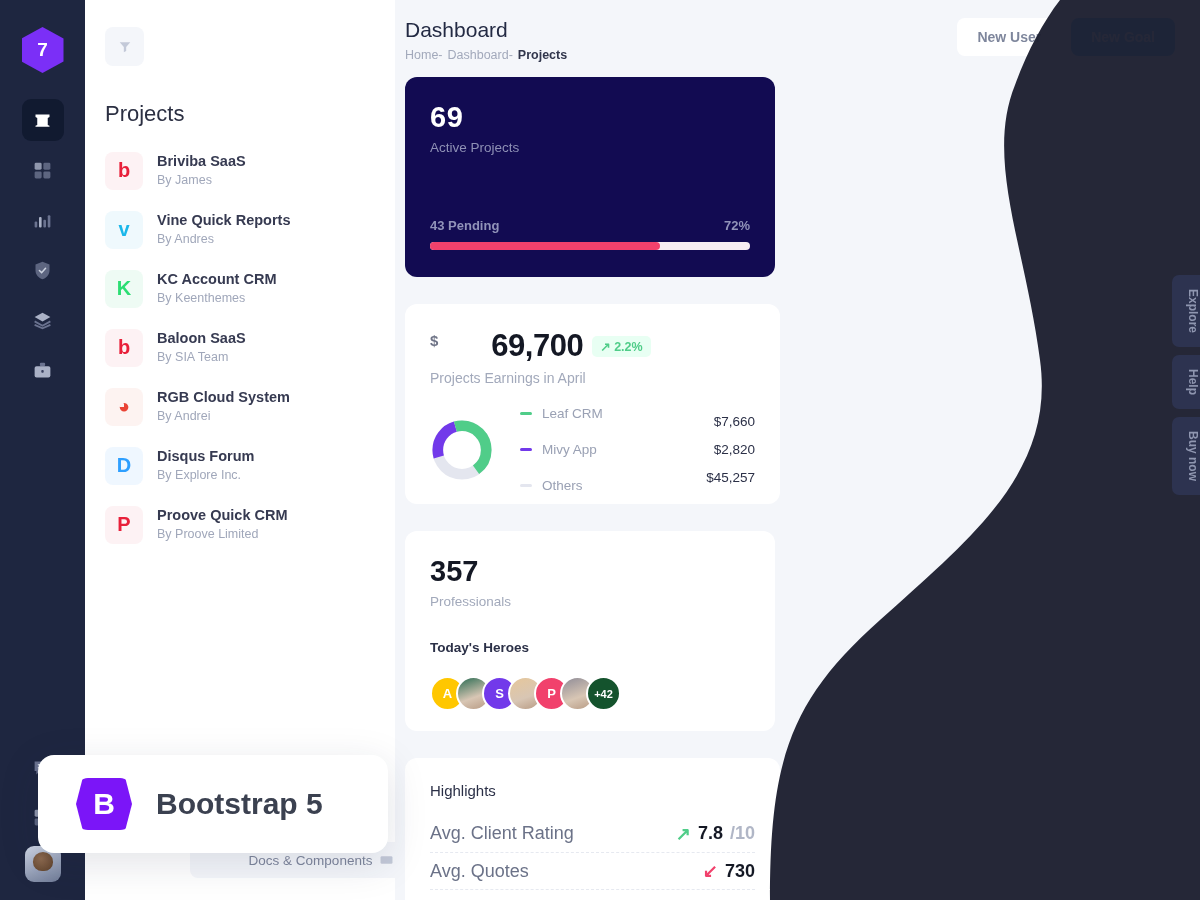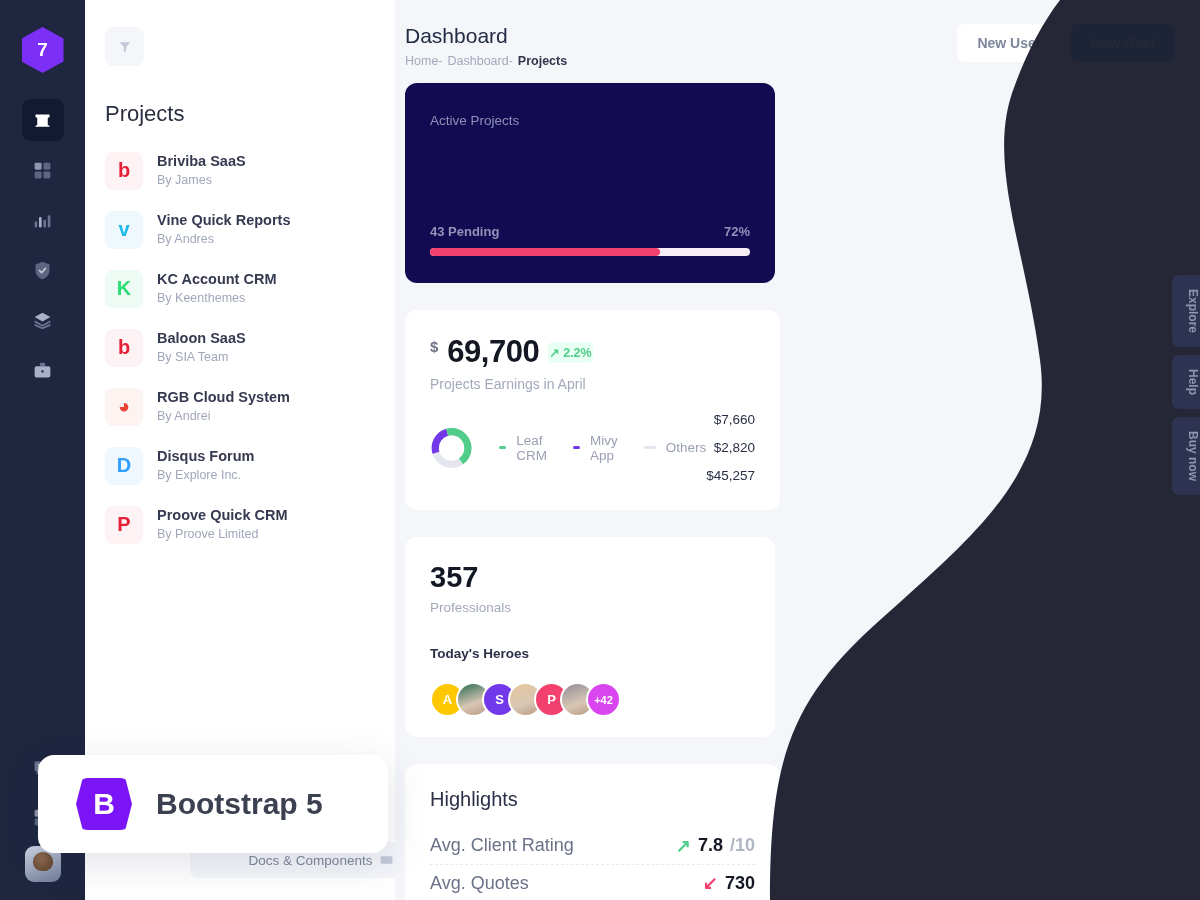--- a/index.html
+++ b/index.html
@@ -83,21 +83,21 @@
   }
   .collapse-btn {
     position: absolute; left: 362px; bottom: 22px; width: 32px; height: 36px;
     background: #fff; border-radius: 8px; border: 0;
     display: flex; align-items: center; justify-content: center;
     box-shadow: 0 2px 8px rgba(40,50,80,.10); cursor: pointer;
   }
 
   
   .main { position: absolute; left: 395px; top: 0; right: 0; height: 900px; }
-  .topbar { display: flex; align-items: flex-start; padding: 24px 25px 0 10px; gap: 12px; }
+  .topbar { display: flex; align-items: flex-start; padding: 18px 25px 0 10px; gap: 12px; }
   .page-title { font-size: 21px; color: #232a43; font-weight: 400; }
   .crumbs { font-size: 12.5px; margin-top: 6px; display: flex; gap: 5px; }
   .crumb { color: #a2a9bb; }
   .crumb.cur { color: #31364c; font-weight: bold; }
   .top-actions { margin-left: auto; display: flex; gap: 10px; }
   .btn-light {
     height: 38px; padding: 0 20px; border: 0; border-radius: 8px;
     background: #fff; color: #7e869c; font-size: 14px; font-weight: bold;
     font-family: inherit; cursor: pointer;
   }
@@ -113,43 +113,43 @@
   .big-num { font-size: 29px; color: #fff; font-weight: bold; letter-spacing: .5px; }
   .sub-lbl { font-size: 13.5px; color: #8e90b5; margin-top: 6px; }
   .bar-row { position: absolute; left: 25px; right: 25px; bottom: 44px; display: flex; justify-content: space-between;
              font-size: 13px; color: #9193b9; font-weight: bold; }
   .bar-track { position: absolute; left: 25px; right: 25px; bottom: 27px; height: 8px; border-radius: 5px; background: #f7eef3; }
   .bar-fill { height: 8px; border-radius: 5px; background: #f1416c; }
 
   .card-b { width: 375px; height: 200px; padding: 24px 25px; }
   .earn-line { display: flex; align-items: center; gap: 9px; }
   .dollar { font-size: 15px; color: #6f7487; font-weight: bold; align-self: flex-start; margin-top: 4px; }
-  .earn-val { font-size: 31px; color: #141824; font-weight: bold; letter-spacing: -.5px; }
-  .pill-up { background: #e8fff3; color: #50cd89; font-size: 12.5px; font-weight: bold; border-radius: 5px; padding: 3px 1px; }
+  .earn-val { font-size: 31px; color: #141824; font-weight: bold; letter-spacing: -.5px; margin-left: 44px; }
+  .pill-up { background: #e8fff3; color: #50cd89; font-size: 12.5px; font-weight: bold; border-radius: 5px; padding: 3px 8px; }
   .earn-sub { font-size: 14px; color: #a2a9bb; margin-top: 6px; }
   .donut-row { display: flex; align-items: center; margin-top: 20px; }
-  .legend { margin-left: 26px; display: flex; flex-direction: row; gap: 21px; }
+  .legend { margin-left: 26px; display: flex; flex-direction: column; gap: 21px; }
   .leg { display: flex; align-items: center; gap: 10px; font-size: 13.5px; color: #9aa1b4; }
   .dash { width: 12px; height: 3px; border-radius: 2px; }
   .amts { margin-left: auto; display: flex; flex-direction: column; gap: 13px; text-align: right;
           font-size: 13.5px; color: #2b3047; font-weight: normal; }
 
   .card-c { width: 370px; height: 200px; padding: 24px 25px; position: relative; }
   .num-dark { font-size: 29px; color: #141824; font-weight: bold; }
   .heroes-lbl { position: absolute; left: 25px; bottom: 76px; font-size: 13.5px; font-weight: bold; color: #2b3047; }
   .heroes { position: absolute; left: 25px; bottom: 20px; display: flex; }
   .hero {
     width: 35px; height: 35px; border-radius: 50%; margin-left: -9px;
     border: 2px solid #fff; display: flex; align-items: center; justify-content: center;
     color: #fff; font-size: 13px; font-weight: bold; overflow: hidden;
   }
   .hero:first-child { margin-left: 0; }
 
   .card-d { width: 375px; height: 200px; padding: 24px 25px; }
-  .hl-title { font-size: 20px; color: #2b3047; }
+  .hl-title { font-size: 15px; color: #2b3047; }
   .hl-row { display: flex; align-items: center; height: 37px; font-size: 18px; color: #6b7288; }
   .hl-row + .hl-row { border-top: 1px dashed #e6e9f0; }
   .hl-rows { margin-top: 16px; }
   .hl-val { margin-left: auto; font-weight: bold; color: #141824; display: flex; align-items: center; gap: 7px; }
   .hl-unit { color: #b0b6c6; font-weight: bold; }
 
   
   .dark-overlay { position: absolute; inset: 0; pointer-events: none; }
 
   
@@ -349,20 +349,21 @@
       </div>
       <div class="top-actions">
         <button class="btn-light">New User</button>
         <button class="btn-primary" style="background: rgb(0, 158, 247);">New Goal</button>
       </div>
     </div>
 
     <div class="grid">
 
       <div class="card card-a" style="background: rgb(18, 11, 82);">
+        <div class="big-num">69</div>
         <div class="sub-lbl">Active Projects</div>
         <div class="bar-row">
           <span>43 Pending</span>
           <span>72%</span>
         </div>
         <div class="bar-track">
           <div class="bar-fill" id="pbar" style="width: 72%; background: rgb(241, 65, 108);"></div>
         </div>
       </div>
 
@@ -414,21 +415,21 @@
             </div>
           <div class="hero" id="h1" style="background: linear-gradient(160deg, rgb(42, 107, 82) 0%, rgb(216, 198, 180) 60%, rgb(183, 154, 131) 100%);"></div>
           <div class="hero" id="h2" style="background: rgb(114, 57, 234);">
               <span>S</span>
             </div>
           <div class="hero" id="h3" style="background: linear-gradient(160deg, rgb(230, 199, 155) 0%, rgb(216, 198, 180) 60%, rgb(183, 154, 131) 100%);"></div>
           <div class="hero" id="h4" style="background: rgb(241, 65, 108);">
               <span>P</span>
             </div>
           <div class="hero" id="h5" style="background: linear-gradient(160deg, rgb(143, 140, 151) 0%, rgb(216, 198, 180) 60%, rgb(183, 154, 131) 100%);"></div>
-          <div class="hero" id="h6" style="background: #d946ef; font-size: 11px;">
+          <div class="hero" id="h6" style="background: #14532d; font-size: 11px;">
               <span>+42</span>
             </div>
         </div>
       </div>
 
       <div class="card card-d">
         <div class="hl-title">Highlights</div>
         <div class="hl-rows">
           <div class="hl-row">
             <span>Avg. Client Rating</span>

